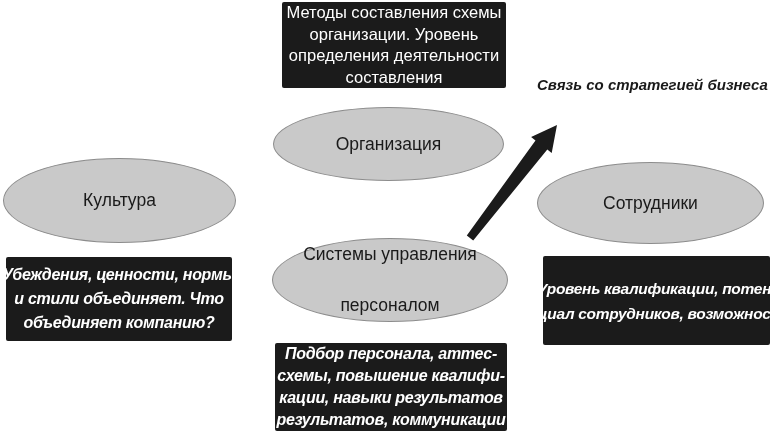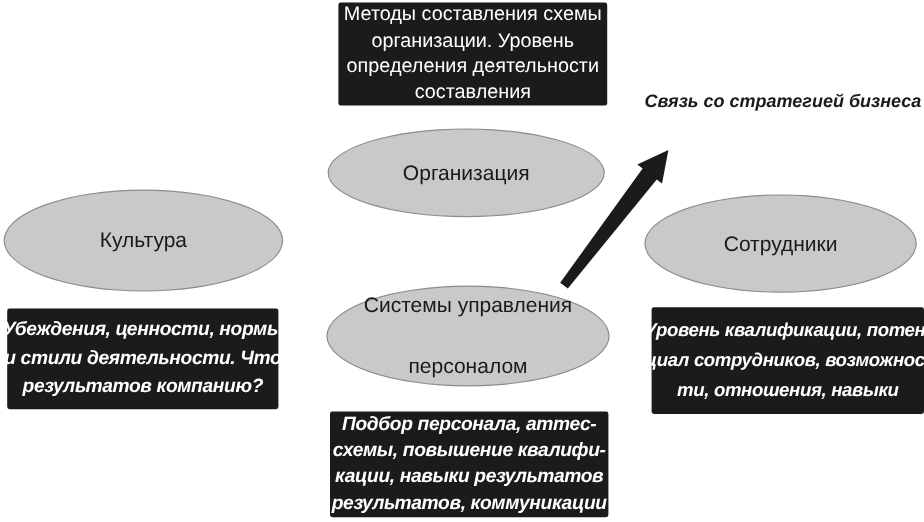--- a/index.html
+++ b/index.html
@@ -71,28 +71,27 @@
     <div class="ln">Сотрудники</div>
   </div>
 
   <div class="ellipse el-systems">
     <div class="ln">Системы управления</div>
     <div class="ln">персоналом</div>
   </div>
 
   <div class="box box--italic box--left bx-left">
     <div class="ln">Убеждения, ценности, нормы</div>
-    <div class="ln">и стили деятельности. Что</div>
-    <div class="ln">результатов компанию?</div>
+    <div class="ln">и стили объединяет. Что</div>
+    <div class="ln">объединяет компанию?</div>
   </div>
 
   <div class="box box--italic box--right bx-right">
     <div class="ln">Уровень квалификации, потен-</div>
     <div class="ln">циал сотрудников, возможнос-</div>
-    <div class="ln">ти, отношения, навыки</div>
   </div>
 
   <div class="box box--italic box--bottom bx-bottom">
     <div class="ln">Подбор персонала, аттес-</div>
     <div class="ln">схемы, повышение квалифи-</div>
     <div class="ln">кации, навыки результатов</div>
     <div class="ln">результатов, коммуникации</div>
   </div>
 
 </div>

